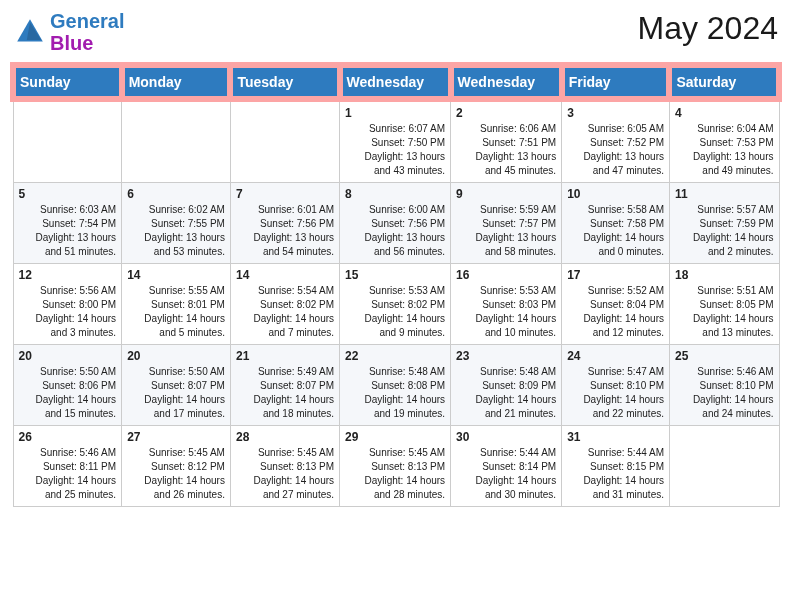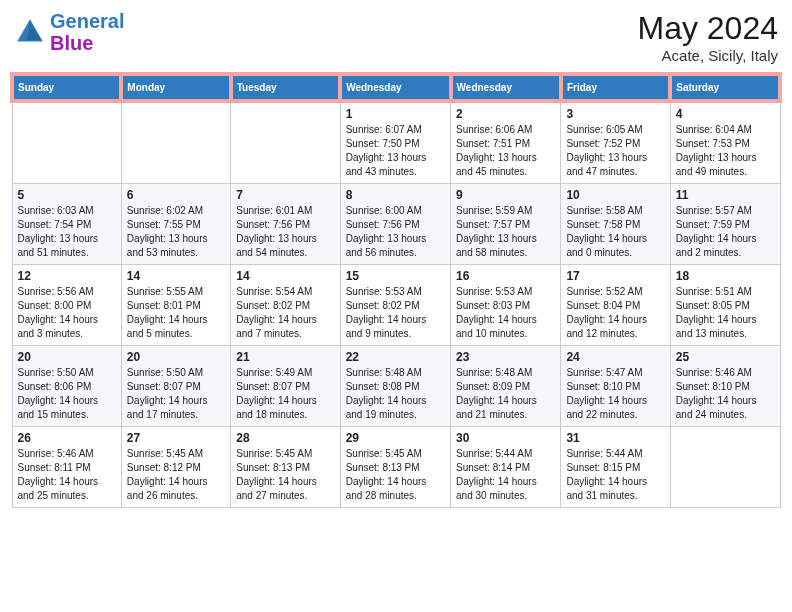--- a/index.html
+++ b/index.html
@@ -48,25 +48,25 @@
       color: #333;
     }
     .calendar {
       width: 100%;
       border-collapse: collapse;
       border: 1px solid #ccc;
     }
     .calendar th {
       background: #2e7bbf;
       color: #fff;
-      font-size: 10px;
+      font-size: 14px;
       font-weight: bold;
       padding: 6px 4px;
       text-align: left;
-      border: 4px solid #fca5a5;
+      border: 6px solid #fca5a5;
     }
     .calendar td {
       vertical-align: top;
       padding: 4px 5px;
       border: 1px solid #ccc;
       font-size: 10.5px;
       color: #222;
       width: 113px;
       min-height: 80px;
       background: #fff;
@@ -77,40 +77,40 @@
     .day-num {
       font-size: 12px;
       font-weight: bold;
       display: block;
       margin-bottom: 2px;
     }
     .day-info {
       font-size: 10px;
       line-height: 1.4;
       color: #222;
+      text-align: right;
     }
     .empty { background: #fff !important; }
   </style>
 </head>
 <body>
 
 <div class="header">
   <div class="logo">
     <svg class="logo-icon" viewBox="0 0 40 40">
       <polygon points="20,4 36,32 4,32" fill="#2e7bbf"></polygon>
       <polygon points="20,8 34,30 16,30" fill="#1a3a5c" opacity="0.3"></polygon>
     </svg>
     <div class="logo-text">
       <div><span>General</span></div>
       <div><span style="color:#a21caf">Blue</span></div>
     </div>
   </div>
   <div class="title-block">
     <div class="month-title">May 2024</div>
-    <div class="location">Acate, Sicily, Italy</div>
   </div>
 </div>
 
 <table class="calendar">
   <thead>
     <tr>
     <th>Sunday</th>
         <th>Monday</th>
         <th>Tuesday</th>
         <th>Wednesday</th>

